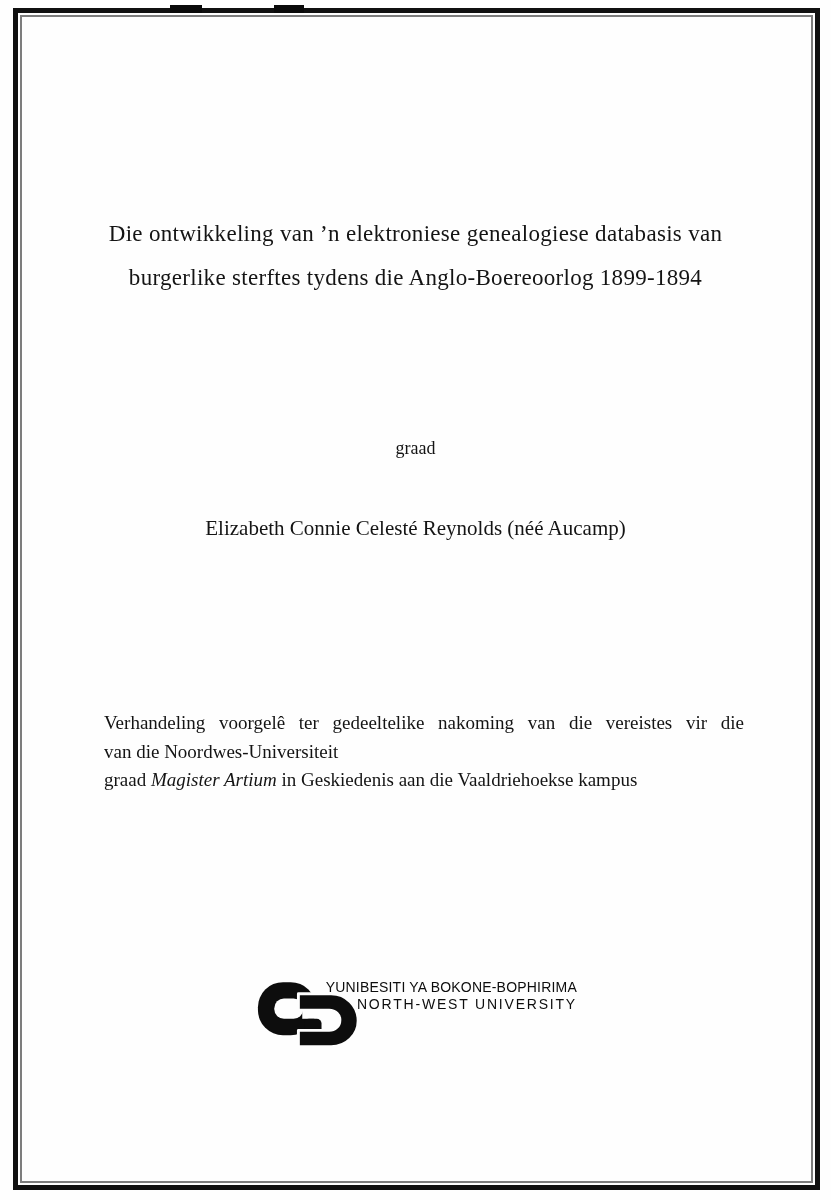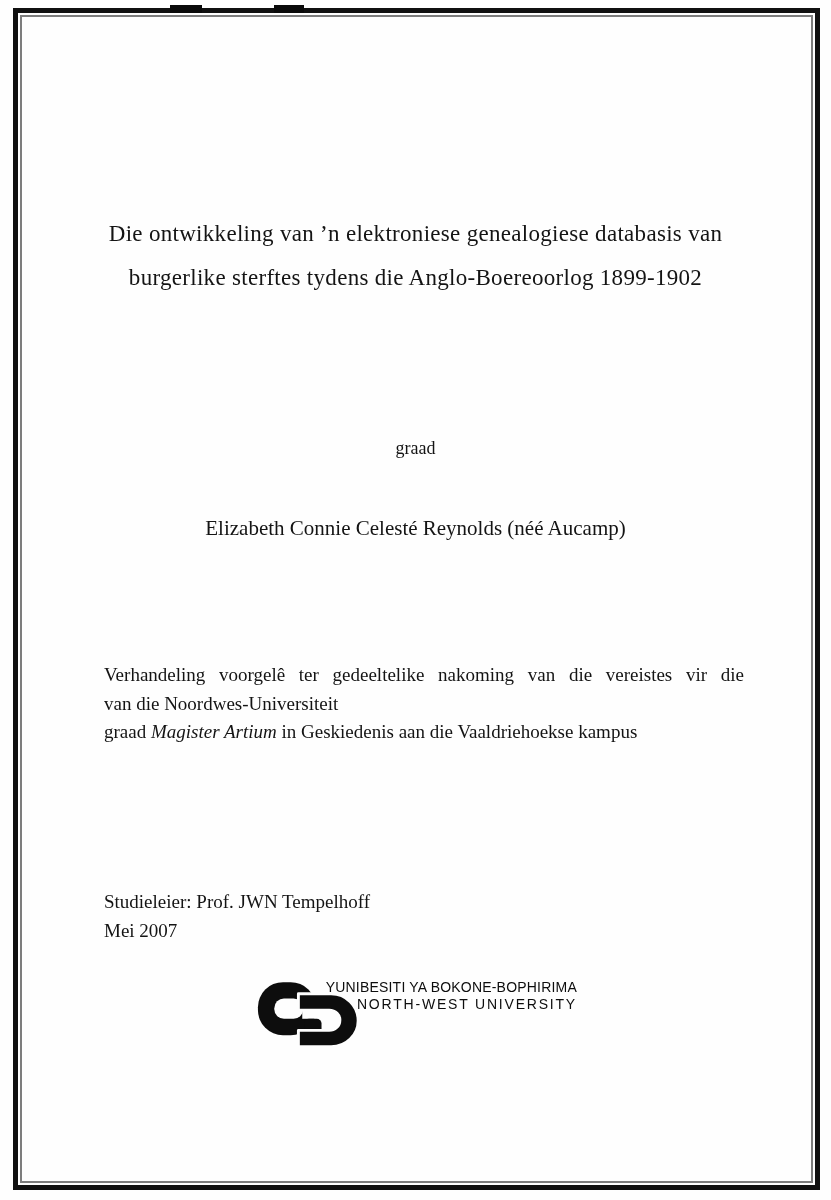--- a/index.html
+++ b/index.html
@@ -50,20 +50,21 @@
   }
   .statement{
     position:absolute;
     top:661px;left:104px;width:640px;
     font-size:19px;
     line-height:28.5px;
   }
   .statement .just{
     text-align:justify;
     text-align-last:justify;
+    margin-top:48px;
   }
   .statement .it{font-style:italic;}
   .supervisor-block{
     position:absolute;
     top:888px;left:104px;
     font-size:19px;
     line-height:28.5px;
   }
   .logo{
     position:absolute;
@@ -95,37 +96,33 @@
 <div class="scan">
 
   <div class="frame-outer">
     <div class="frame-inner"></div>
   </div>
   <div class="artifact a1"></div>
   <div class="artifact a2"></div>
 
   <div class="title">
     <div>Die ontwikkeling van ’n elektroniese genealogiese databasis van</div>
-    <div>burgerlike sterftes tydens die Anglo-Boereoorlog 1899-1902</div>
+    <div>burgerlike sterftes tydens die Anglo-Boereoorlog 1899-1894</div>
   </div>
 
   <div class="byline">graad</div>
 
   <div class="author">Elizabeth Connie Celesté Reynolds (néé Aucamp)</div>
 
   <div class="statement">
     <div class="just">Verhandeling voorgelê ter gedeeltelike nakoming van die vereistes vir die</div>
     <div>van die Noordwes-Universiteit</div>
     <div><span>graad </span><span class="it">Magister Artium</span><span> in Geskiedenis aan die Vaaldriehoekse kampus</span></div>
   </div>
 
-  <div class="supervisor-block">
-    <div>Studieleier: Prof. JWN Tempelhoff</div>
-    <div>Mei 2007</div>
-  </div>
 
   <div class="logo">
     <svg class="logo-mark" viewBox="0 0 110 80" aria-hidden="true">
 
       <rect x="2" y="8" width="60" height="55" rx="26" fill="#0d0d0d"></rect>
       <rect x="19" y="25" width="30" height="21" rx="10" fill="#fefefe"></rect>
       <rect x="48" y="25" width="16" height="21" fill="#fefefe"></rect>
 
       <rect x="50" y="46" width="18" height="17" rx="5" fill="#0d0d0d"></rect>
 

